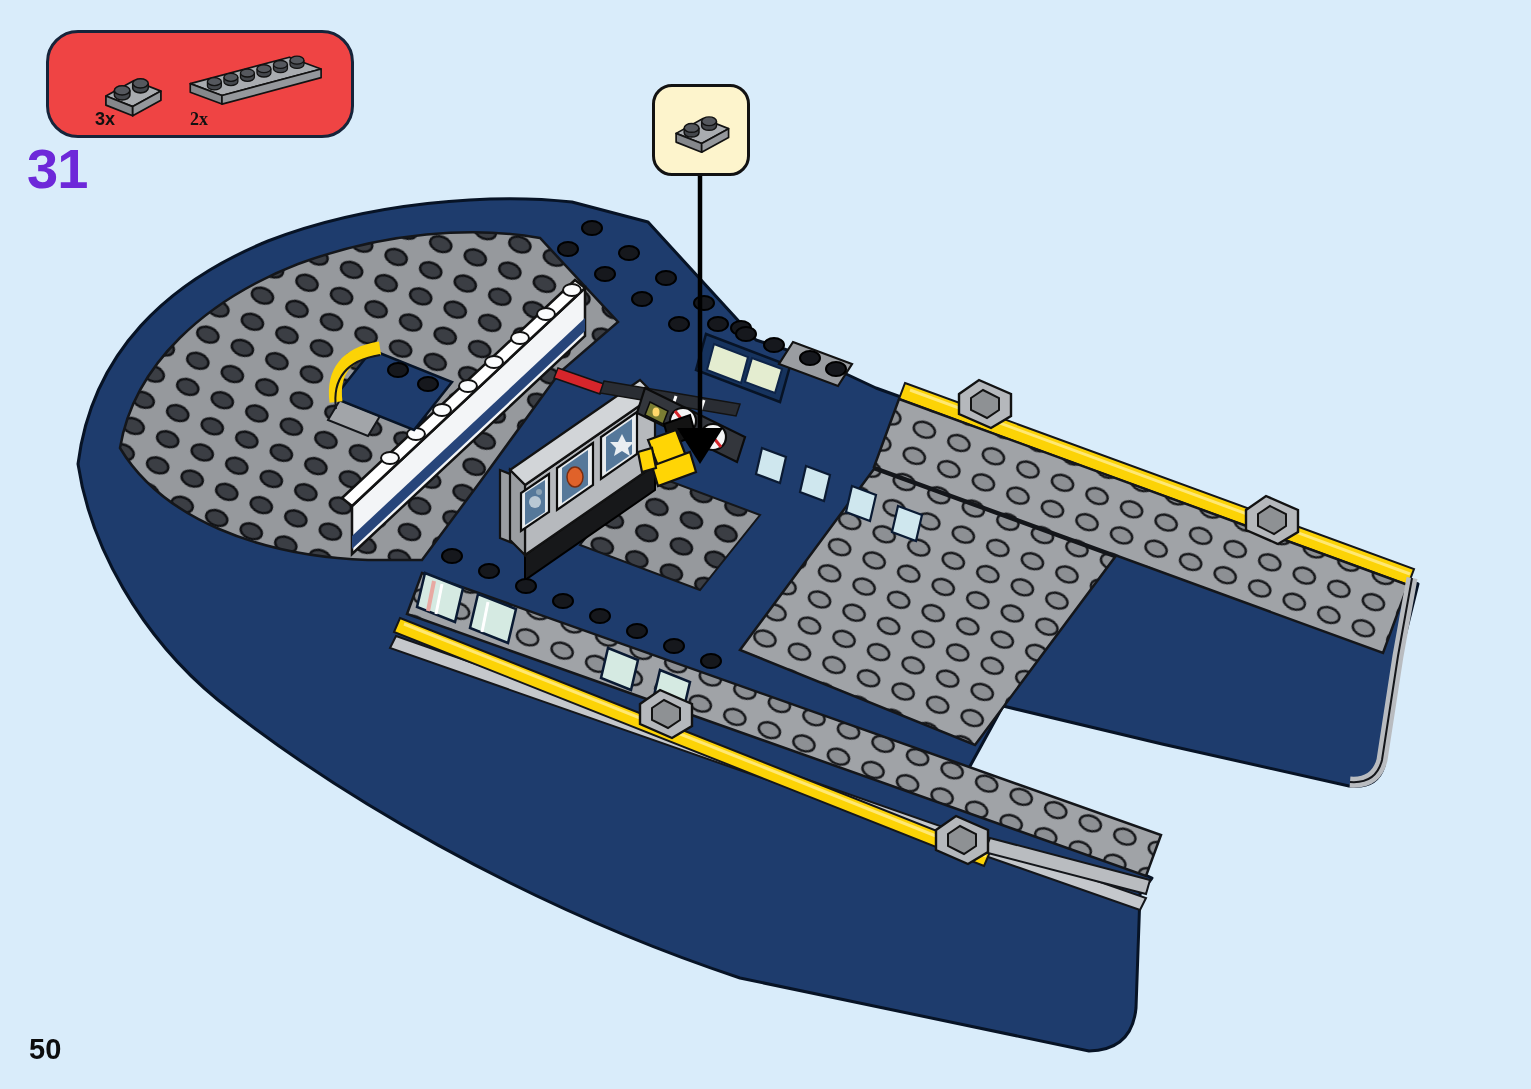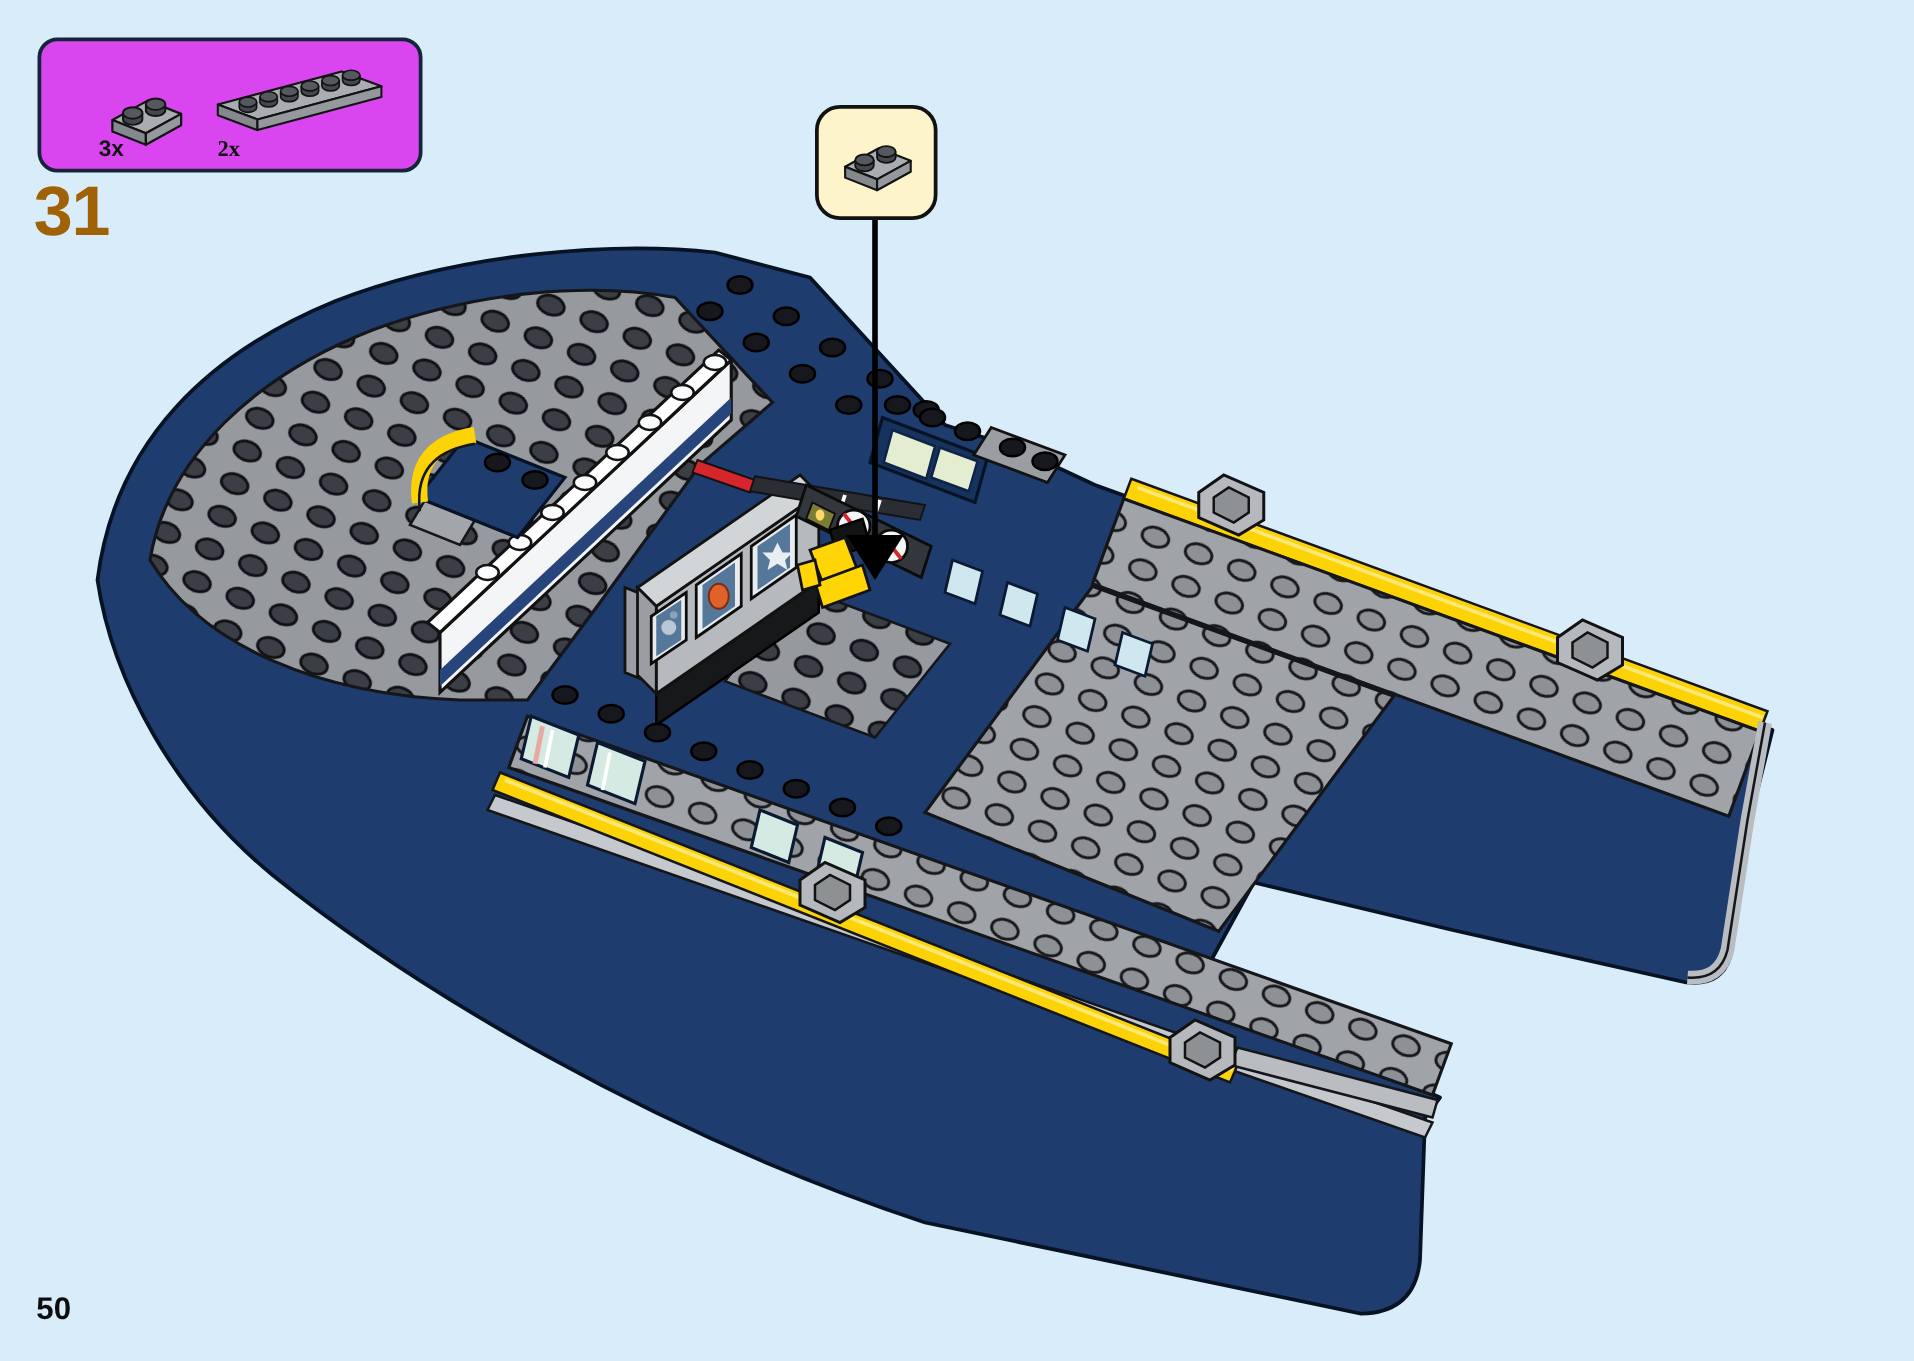--- a/index.html
+++ b/index.html
@@ -5,45 +5,45 @@
   html,body{margin:0;padding:0;}
   body{
     width:1531px;height:1089px;
     background:#d9ecfa;
     font-family:"Liberation Sans", sans-serif;
     position:relative;overflow:hidden;
   }
   .page{position:absolute;inset:0;}
 
   .parts-box{
-    position:absolute;left:30px;top:30px;width:302px;height:102px;
-    background:#d946ef;border:3px solid #16243a;border-radius:16px;
+    position:absolute;left:46px;top:30px;width:302px;height:102px;
+    background:#ef4444;border:3px solid #16243a;border-radius:32px;
   }
   .part{position:absolute;}
   .part-icon{display:block;}
   .part-qty{
     position:absolute;font-weight:bold;font-size:18px;color:#111;
   }
   .qty-1{left:46px;top:76px;}
   .qty-2{left:141px;top:76px;font-family:Liberation Serif, serif;}
 
   .step-number{
     position:absolute;left:27px;top:136px;
-    font-size:56px;font-weight:bold;color:#a16207;letter-spacing:-1px;
+    font-size:56px;font-weight:bold;color:#6d28d9;letter-spacing:-1px;
   }
 
   .callout-box{
     position:absolute;left:652px;top:84px;width:92px;height:86px;
     background:#fdf4cc;border:3.5px solid #121212;border-radius:20px;
     display:flex;align-items:center;justify-content:center;
   }
 
   .page-number{
     position:absolute;left:29px;top:1033px;
-    font-size:25px;font-weight:bold;color:#0d0d0d;
+    font-size:29px;font-weight:bold;color:#0d0d0d;
   }
 
   .boat{position:absolute;left:0;top:0;}
 </style>
 </head>
 <body>
 
 <svg width="0" height="0" style="position:absolute" aria-hidden="true">
   <defs>
     <g id="plate1x2">

